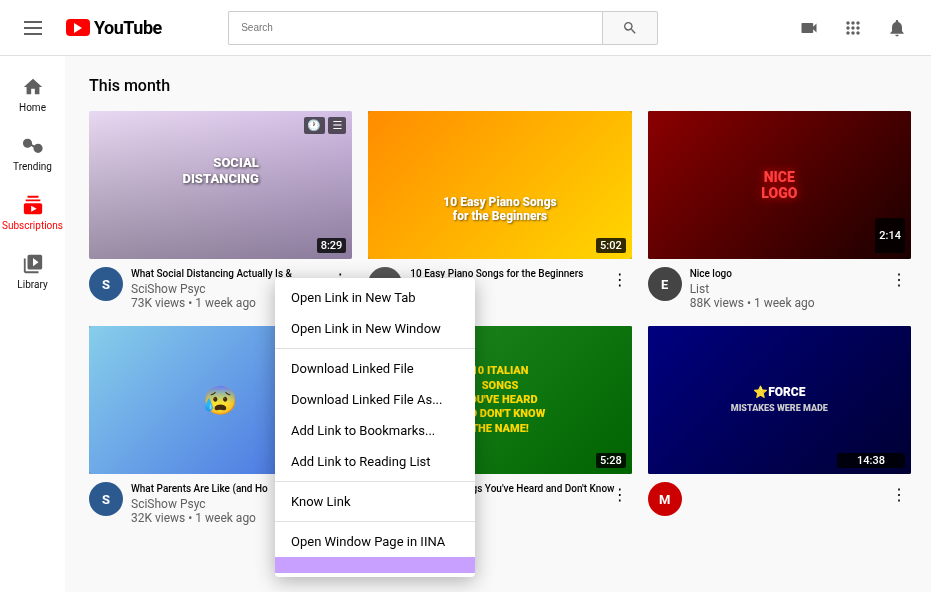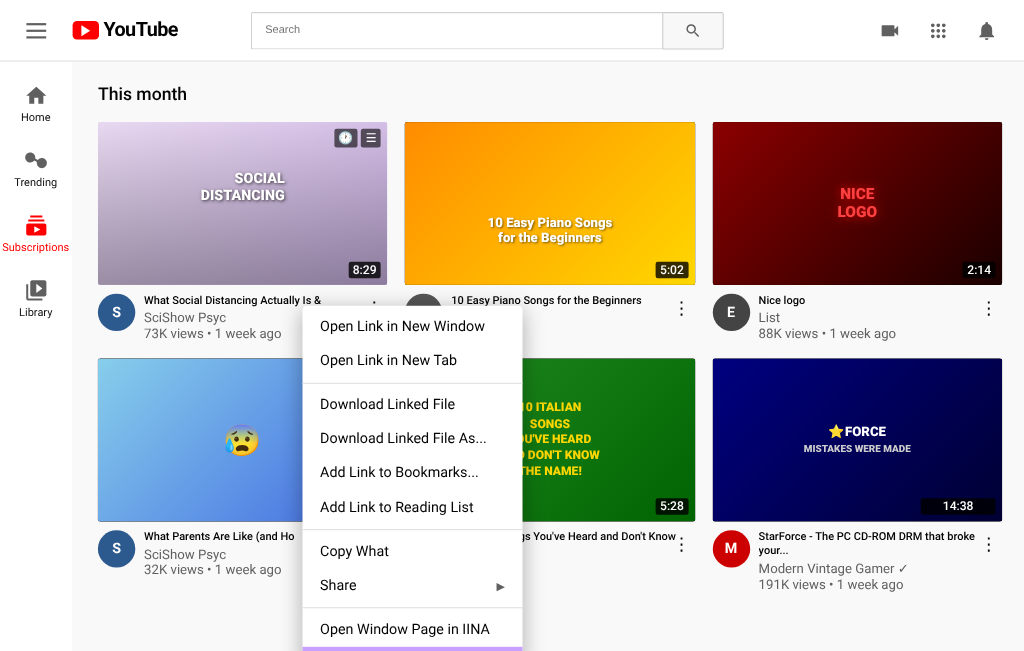--- a/index.html
+++ b/index.html
@@ -213,21 +213,21 @@
         </div>
         <div class="more-btn">⋮</div>
       </div>
     </div>
 
     <div class="video-card">
       <div class="thumbnail" style="position:relative;padding-top:56.25%;">
         <div style="position:absolute;top:0;left:0;width:100%;height:100%;background:linear-gradient(135deg,#8b0000,#1a0000);display:flex;align-items:center;justify-content:center;">
           <div style="color:#ff4040;font-weight:900;font-size:14px;text-align:center;text-shadow:0 0 10px rgba(255,0,0,0.8);">NICE<br>LOGO</div>
         </div>
-        <div class="duration" style="position:absolute;bottom:6px;right:6px;background:rgba(0,0,0,0.8);color:#fff;font-size:11px;padding:1px 4px;border-radius:2px;text-align:center;">2:14</div>
+        <div class="duration" style="position:absolute;bottom:6px;right:6px;background:rgba(0,0,0,0.8);color:#fff;font-size:11px;padding:11px 4px;border-radius:2px;text-align:center;">2:14</div>
       </div>
       <div class="video-info">
         <div class="channel-avatar avatar-exyl" style="background:#444;">
             <div class="channel-avatar-text">E</div>
           </div>
         <div class="video-details">
           <div class="video-title">Nice logo</div>
           <div class="video-meta">
             <span>List</span><br>
             <span>88K views</span> • <span>1 week ago</span>
@@ -284,61 +284,50 @@
       <div class="thumbnail" style="position:relative;padding-top:56.25%;">
         <div style="position:absolute;top:0;left:0;width:100%;height:100%;background:linear-gradient(135deg,#000080,#000033);display:flex;align-items:center;justify-content:center;">
           <div style="color:#fff;font-weight:900;font-size:12px;text-align:center;line-height:1.3;">⭐FORCE<br><span style="font-size:9px;color:#ccc;">MISTAKES WERE MADE</span></div>
         </div>
         <div class="duration" style="position:absolute;bottom:6px;right:6px;background:rgba(0,0,0,0.8);color:#fff;font-size:11px;padding:1px 20px;border-radius:2px;">14:38</div>
       </div>
       <div class="video-info">
         <div class="channel-avatar avatar-mvg" style="background:#cc0000;">
             <div class="channel-avatar-text">M</div>
           </div>
-        <div class="video-details">
-          <div class="video-title">StarForce - The PC CD-ROM DRM that broke your...</div>
-          <div class="video-meta">
-            <span>Modern Vintage Gamer ✓</span><br>
-            <span>191K views</span> • <span>1 week ago</span>
-          </div>
-        </div>
         <div class="more-btn">⋮</div>
       </div>
     </div>
 
   </div>
 </div>
 
 <div class="context-menu">
   <div class="menu-item">
+    <span>Open Link in New Tab</span>
+  </div>
+  <div class="menu-item">
     <span>Open Link in New Window</span>
   </div>
-  <div class="menu-item">
-    <span>Open Link in New Tab</span>
-  </div>
   <div class="menu-divider"></div>
   <div class="menu-item">
     <span>Download Linked File</span>
   </div>
   <div class="menu-item">
     <span>Download Linked File As...</span>
   </div>
   <div class="menu-item">
     <span>Add Link to Bookmarks...</span>
   </div>
   <div class="menu-item">
     <span>Add Link to Reading List</span>
   </div>
   <div class="menu-divider"></div>
   <div class="menu-item">
-    <span>Copy What</span>
-  </div>
-  <div class="menu-item">
-    <span>Share</span>
-    <span class="arrow">▶</span>
+    <span>Know Link</span>
   </div>
   <div class="menu-divider"></div>
   <div class="menu-item">
     <span>Open Window Page in IINA</span>
   </div>
   <div class="menu-item highlighted">
     
   </div>
 
 </div>

